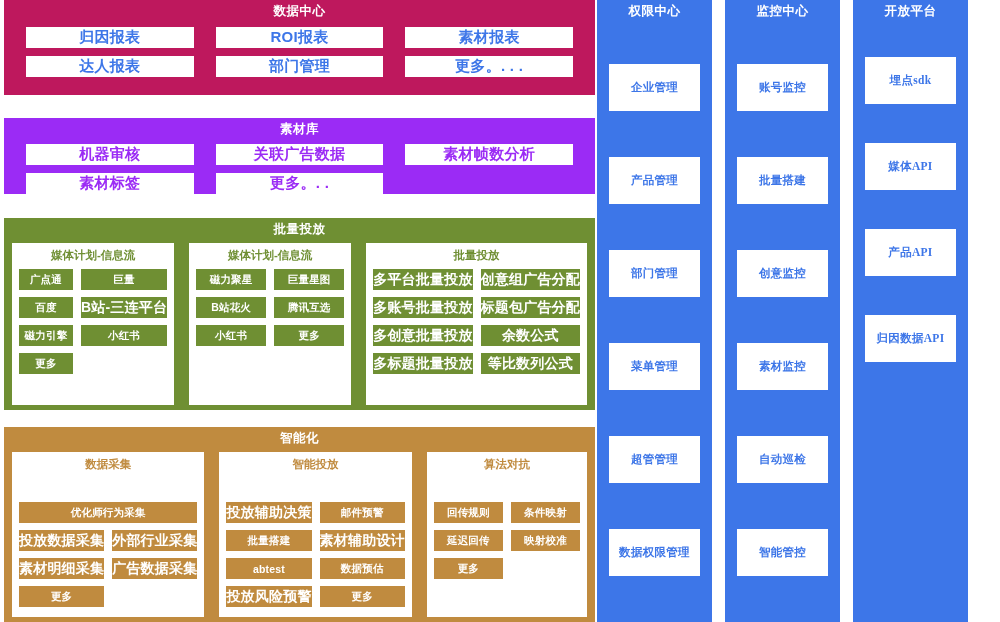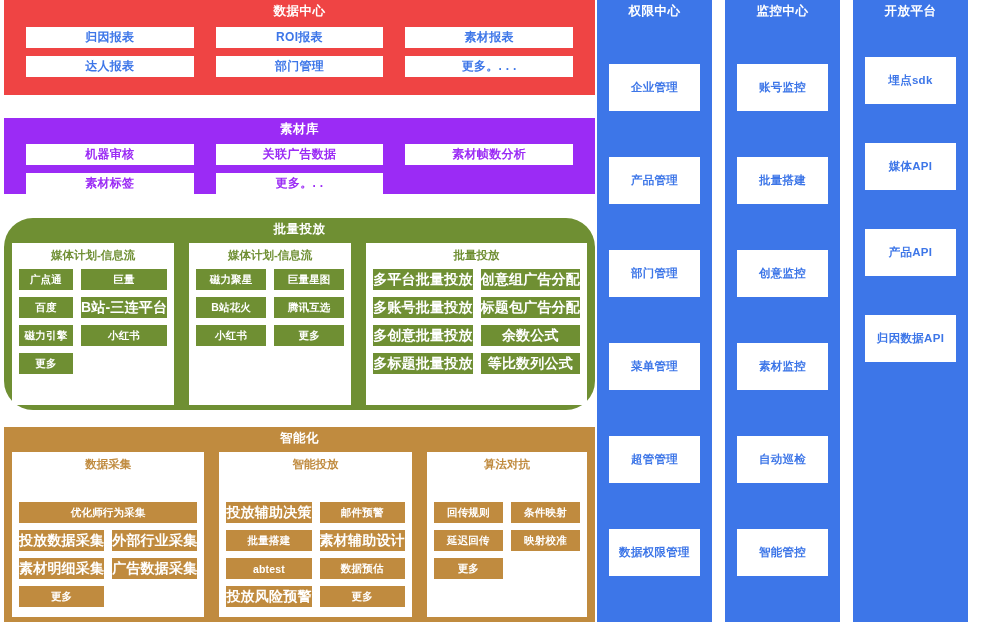--- a/index.html
+++ b/index.html
@@ -50,42 +50,42 @@
     column-gap: 22px;
     row-gap: 8px;
     padding: 0 22px;
   }
   .wbtn {
     background: #ffffff;
     height: 21px;
     display: flex;
     align-items: center;
     justify-content: center;
-    font-size: 12px;
+    font-size: 15px;
     font-weight: bold;
     letter-spacing: .3px;
     cursor: pointer;
   }
 
   
-  .panel-blue { background: #ef4444; padding-top: 5px; padding-bottom: 11px; height: 109px; }
+  .panel-blue { background: #be185d; padding-top: 5px; padding-bottom: 11px; height: 109px; }
   .panel-blue .panel-title { margin-bottom: 9px; }
   .panel-blue .wbtn { color: #3d76e8; }
 
   
   .panel-purple { background: #9b2bf5; padding-top: 5px; padding-bottom: 0; height: 85px; margin-top: 23px; }
   .panel-purple .panel-title { margin-bottom: 9px; }
   .panel-purple .wbtn { color: #9b2bf5; }
 
   
   .panel-group {
     padding-top: 5px;
     padding-bottom: 8px;
   }
-  .panel-green  { background: #6f8f33; margin-top: 24px; height: 192px; border-radius: 29px; }
+  .panel-green  { background: #6f8f33; margin-top: 24px; height: 192px; }
   .panel-orange { background: #c08b3f; margin-top: 17px; height: 195px; }
   .panel-group .panel-title { margin-bottom: 7px; }
 
   .cards {
     width: 100%;
     display: grid;
     grid-template-columns: repeat(3, 1fr);
     column-gap: 15px;
     padding: 0 8px;
   }
@@ -130,20 +130,21 @@
   .panel-orange .chip { background: #c08b3f; }
   .chip.wide { grid-column: 1 / span 2; }
   .chip.small { font-size: 14px; }
 
   
   .right-cols {
     display: flex;
     height: 622px;
     flex: 1 1 auto;
     gap: 0;
+    font-family: Liberation Serif, serif;
   }
   .vcol {
     background: #3d76e8;
     height: 622px;
     display: flex;
     flex-direction: column;
     align-items: center;
     padding-top: 5px;
   }
   .vcol-spacer { width: 13px; flex: 0 0 13px; background: #ffffff; }

